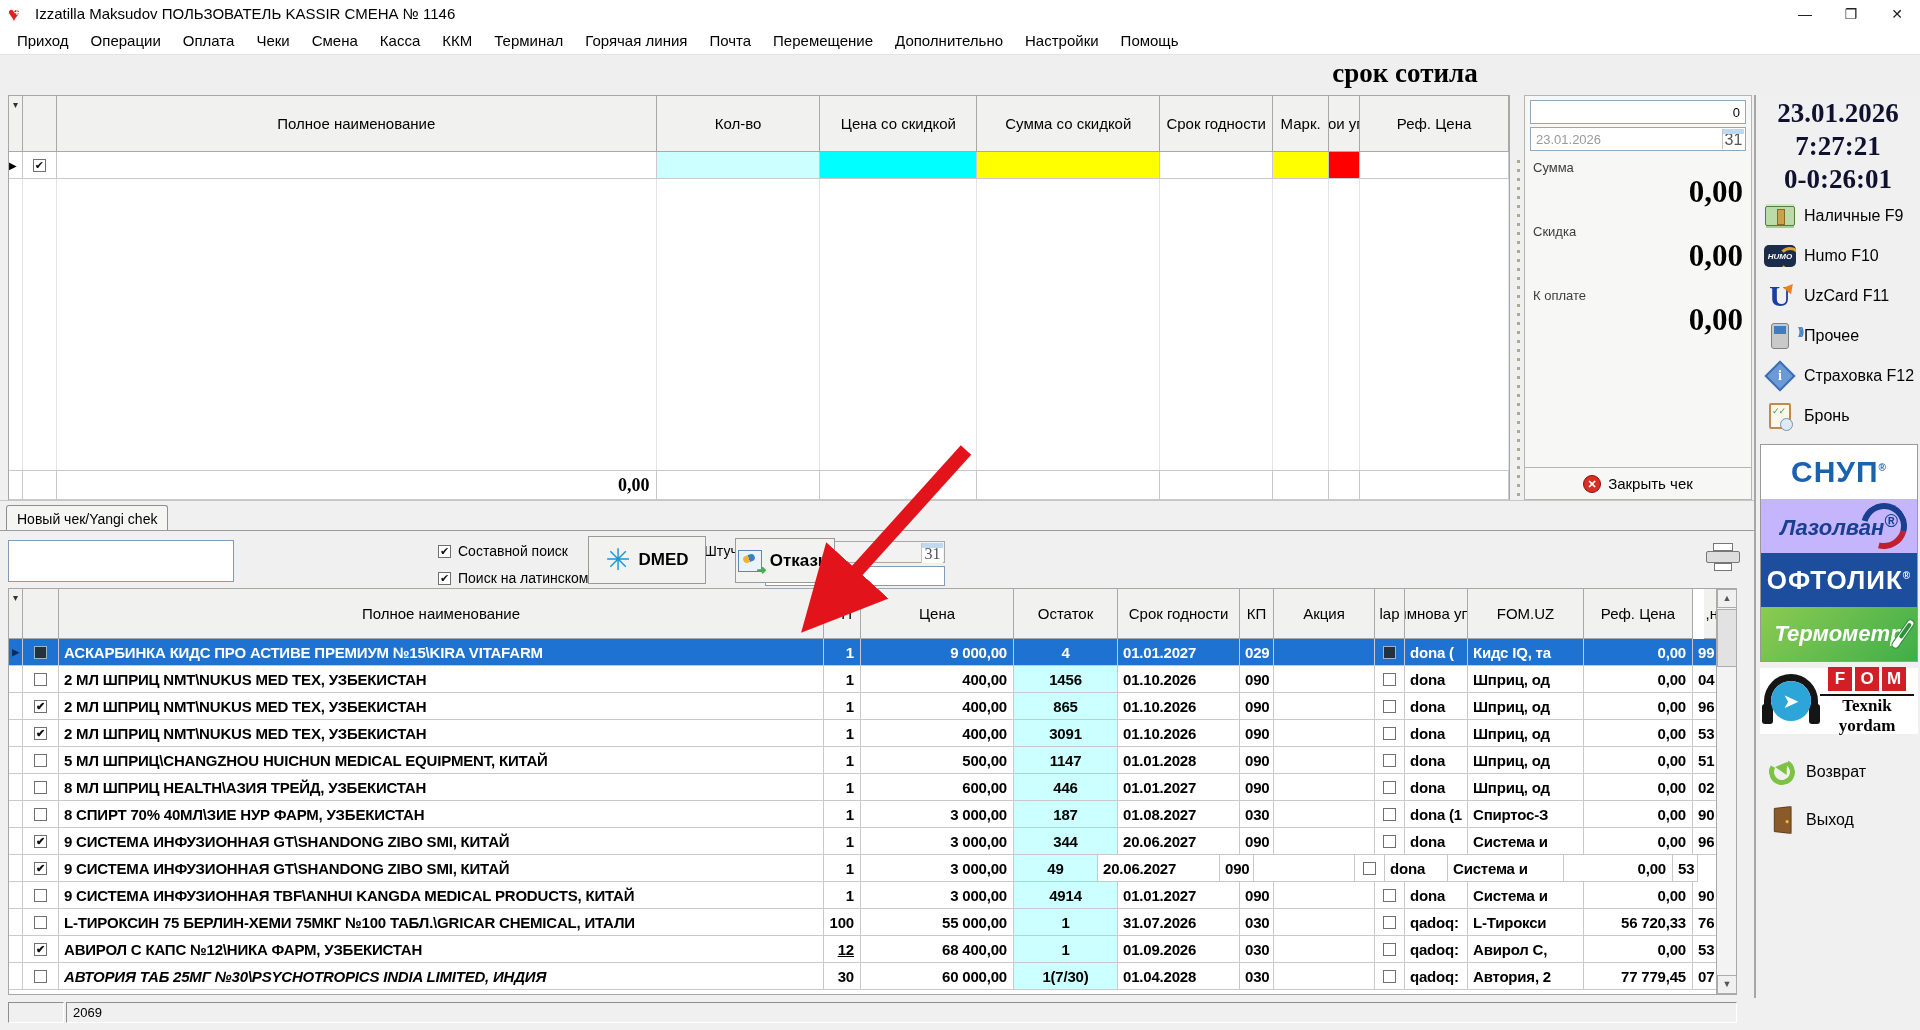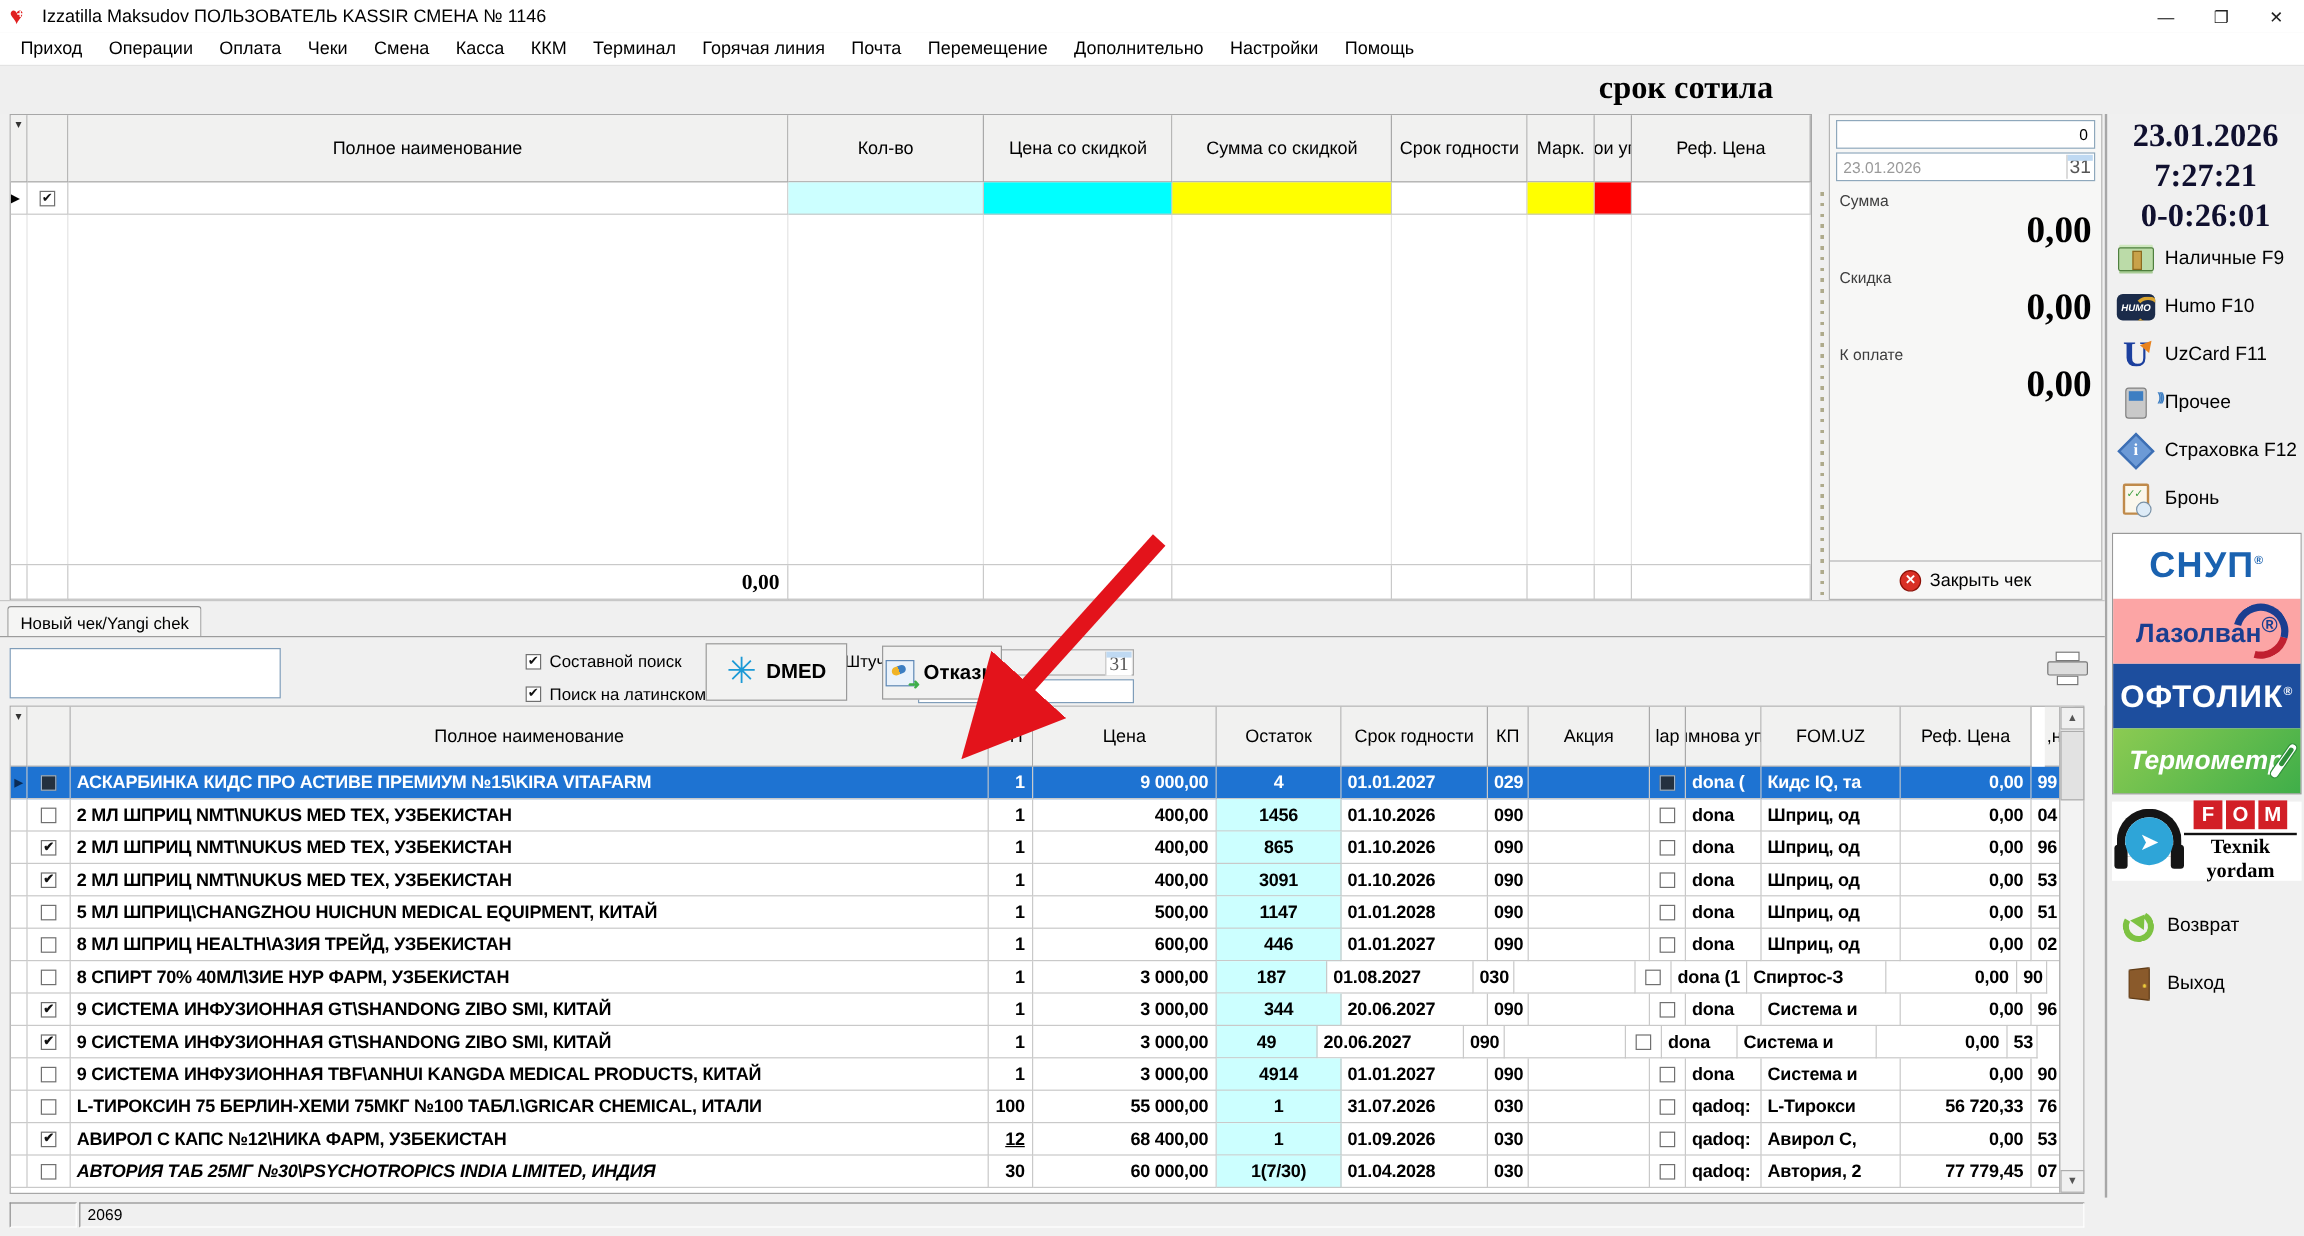--- a/index.html
+++ b/index.html
@@ -84,21 +84,21 @@
   .sidebar { position:absolute; left:1754px; top:95px; width:166px; height:935px; background:#F0F0F0;
     border-left:2px solid #A7A7A7; }
   .sb-datetime { text-align:center; font-family:"Liberation Serif", serif; font-weight:bold;
     font-size:27px; line-height:33px; color:#10102F; padding-top:2px; }
   .sb-btn { display:flex; align-items:center; gap:8px; padding:6px 0 6px 8px; font-size:16px; }
   .sb-ico { width:32px; height:28px; display:flex; align-items:center; justify-content:center; flex:0 0 auto; }
   .banners { margin:8px 2px 0 4px; border:1px solid #999; }
   .bnr { width:100%; height:54px; display:flex; align-items:center; justify-content:center; overflow:hidden; }
   .bnr-snup { background:#fff; color:#1A62B0; font-weight:bold; font-size:30px; letter-spacing:1px; }
   .bnr-snup sup, .bnr-oftolik sup { font-size:10px; }
-  .bnr-lazolvan { background:#fca5a5; color:#1A3E90; font-weight:bold; font-size:22px;
+  .bnr-lazolvan { background:#c4b5fd; color:#1A3E90; font-weight:bold; font-style:italic; font-size:22px;
     position:relative; }
   .bnr-lazolvan .swoosh { position:absolute; right:10px; top:4px; width:46px; height:46px;
     border:6px solid #1A3E90; border-left-color:transparent; border-bottom-color:#C02030; border-radius:50%;
     transform:rotate(-30deg); }
   .bnr-oftolik { background:#1D4E9E; color:#fff; font-weight:bold; font-size:26px; letter-spacing:1px; }
   .bnr-termo { background:linear-gradient(135deg,#8CCB52,#3FAE49); color:#fff; font-weight:bold;
     font-style:italic; font-size:22px; position:relative; }
   .bnr-termo .thermo { position:absolute; right:10px; top:10px; width:8px; height:34px; background:#fff;
     border-radius:4px; transform:rotate(35deg); border:1px solid #2F8F3A; }
   .bnr-termo .thermo::after { content:""; position:absolute; left:1px; top:3px; width:4px; height:18px;
@@ -594,21 +594,21 @@
       <div class="g-cell al" style="width: 25px;">02</div>
     </div>
     <div class="g-row g-data">
       <div class="g-cell ac" style="width: 14px;"></div>
       <div class="g-cell ac" style="width: 36px;">
         <div class="cb" style="margin: auto;"></div>
       </div>
       <div class="g-cell al" style="width: 765px;">8 СПИРТ 70% 40МЛ\ЗИЕ НУР ФАРМ, УЗБЕКИСТАН</div>
       <div class="g-cell ar" style="width: 37px;">1</div>
       <div class="g-cell ar" style="width: 153px;">3 000,00</div>
-      <div class="g-cell ac stockbg" style="width: 92px;">187</div>
+      <div class="g-cell ac stockbg" style="width: 104px;">187</div>
       <div class="g-cell al" style="width: 122px;">01.08.2027</div>
       <div class="g-cell al" style="width: 34px;">030</div>
       <div class="g-cell ac" style="width: 101px;"></div>
       <div class="g-cell ac" style="width: 30px;">
         <div class="cb" style="margin: auto;"></div>
       </div>
       <div class="g-cell al" style="width: 63px;">dona (1</div>
       <div class="g-cell al" style="width: 116px;">Спиртос-З</div>
       <div class="g-cell ar" style="width: 109px;">0,00</div>
       <div class="g-cell al" style="width: 25px;">90</div>

